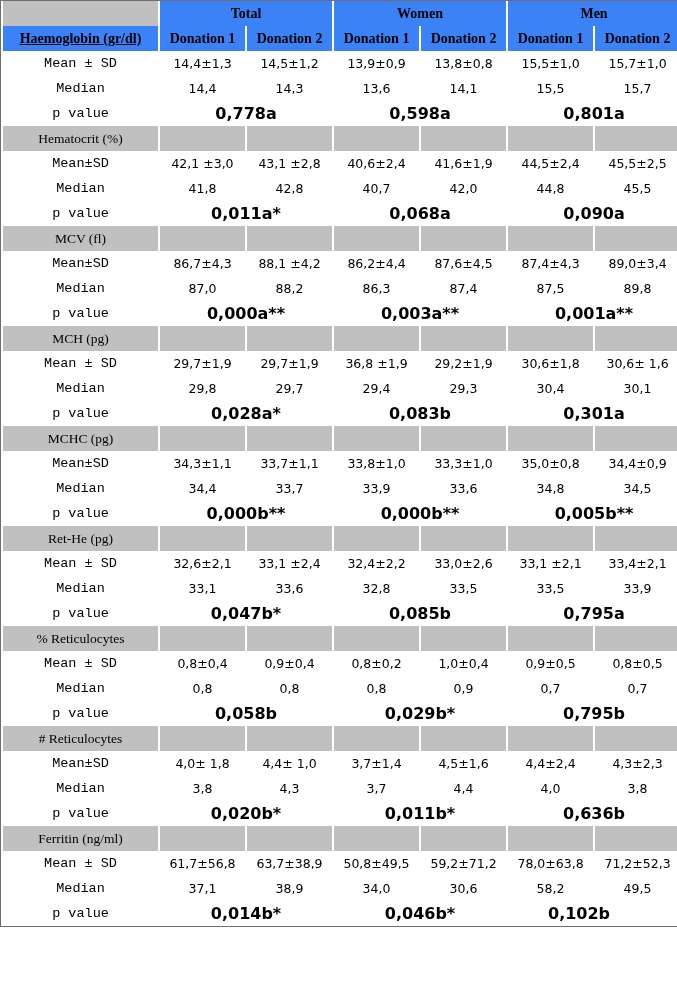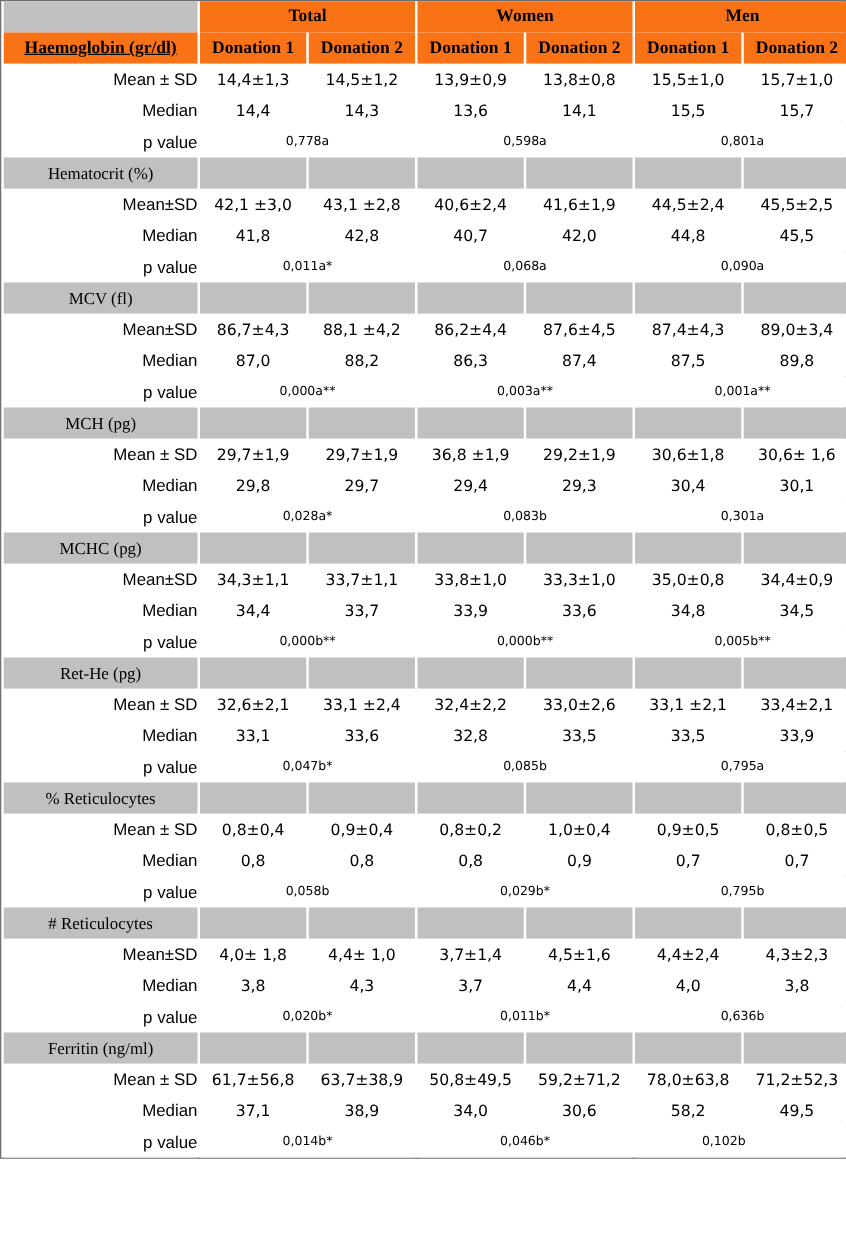--- a/index.html
+++ b/index.html
@@ -41,21 +41,21 @@
     overflow: hidden;
     white-space: nowrap;
   }
   
   col.c-label { width: 155px; }
   col.c-data  { width: 85px;  }
 
   
   tr.group-header td,
   tr.col-header td {
-    background: #f97316;
+    background: #3b82f6;
     font-family: "Liberation Serif", "DejaVu Serif", serif;
     font-weight: bold;
     font-size: 14px;
   }
   tr.group-header td.blank {
     background: #c0c0c0;
   }
   tr.col-header td.rowlabel {
     text-align: center;
     text-decoration: underline;
@@ -71,27 +71,28 @@
     text-align: center;
     margin-top: 10px;
   }
   
   tr.data td {
     background: #ffffff;
     font-family: "DejaVu Sans", "Liberation Sans", sans-serif;
     font-size: 12.5px;
   }
   tr.data td.rowlabel {
-    font-family: Liberation Sans, sans-serif;
+    font-family: Liberation Mono, monospace;
     font-size: 13.5px;
-    text-align: right;
+    text-align: center;
   }
   tr.data td.pval {
     font-family: "DejaVu Sans", "Liberation Sans", sans-serif;
-    font-size: 10px;
+    font-size: 16px;
+    font-weight: bold;
   }
   tr.data td.pval.pshift {
     text-align: center;
     padding-right: 30px;
   }
 </style>
 </head>
 <body>
 
 <div id="table-wrap">

